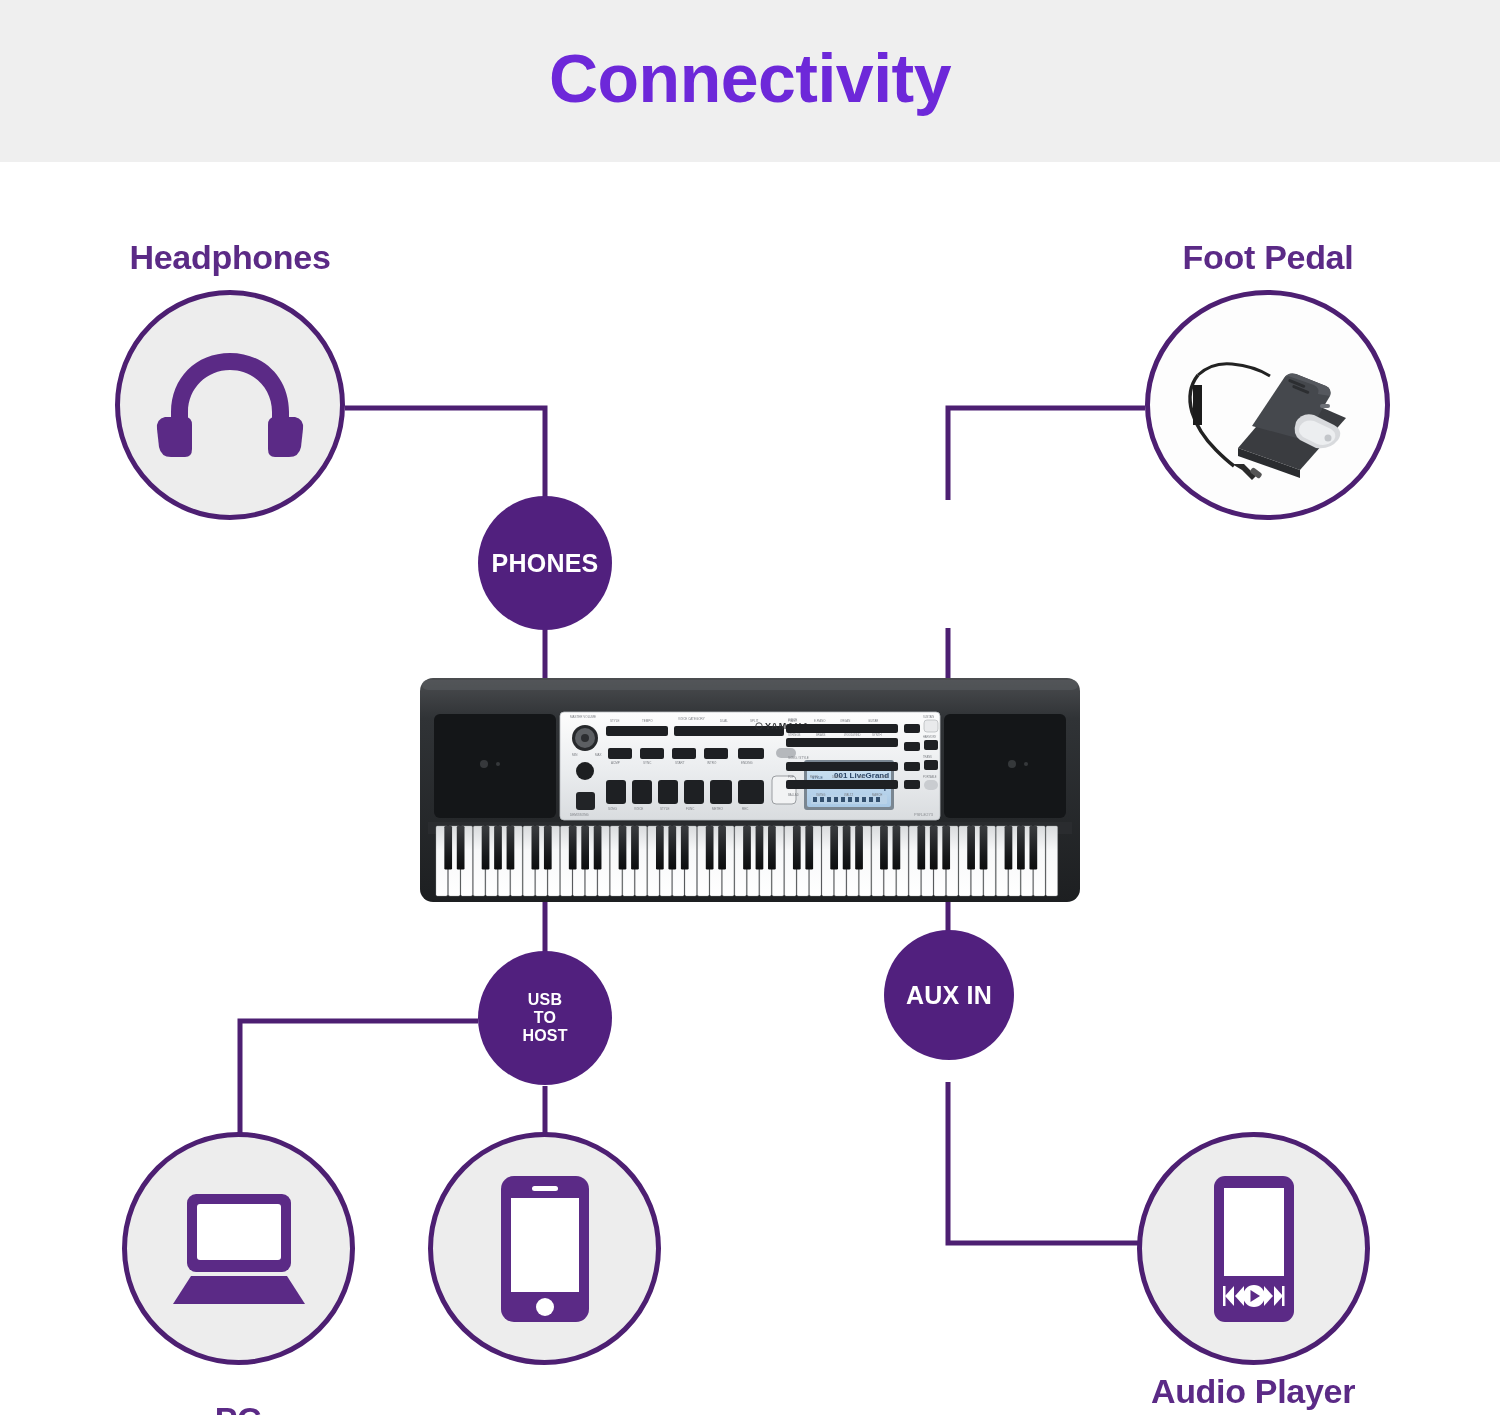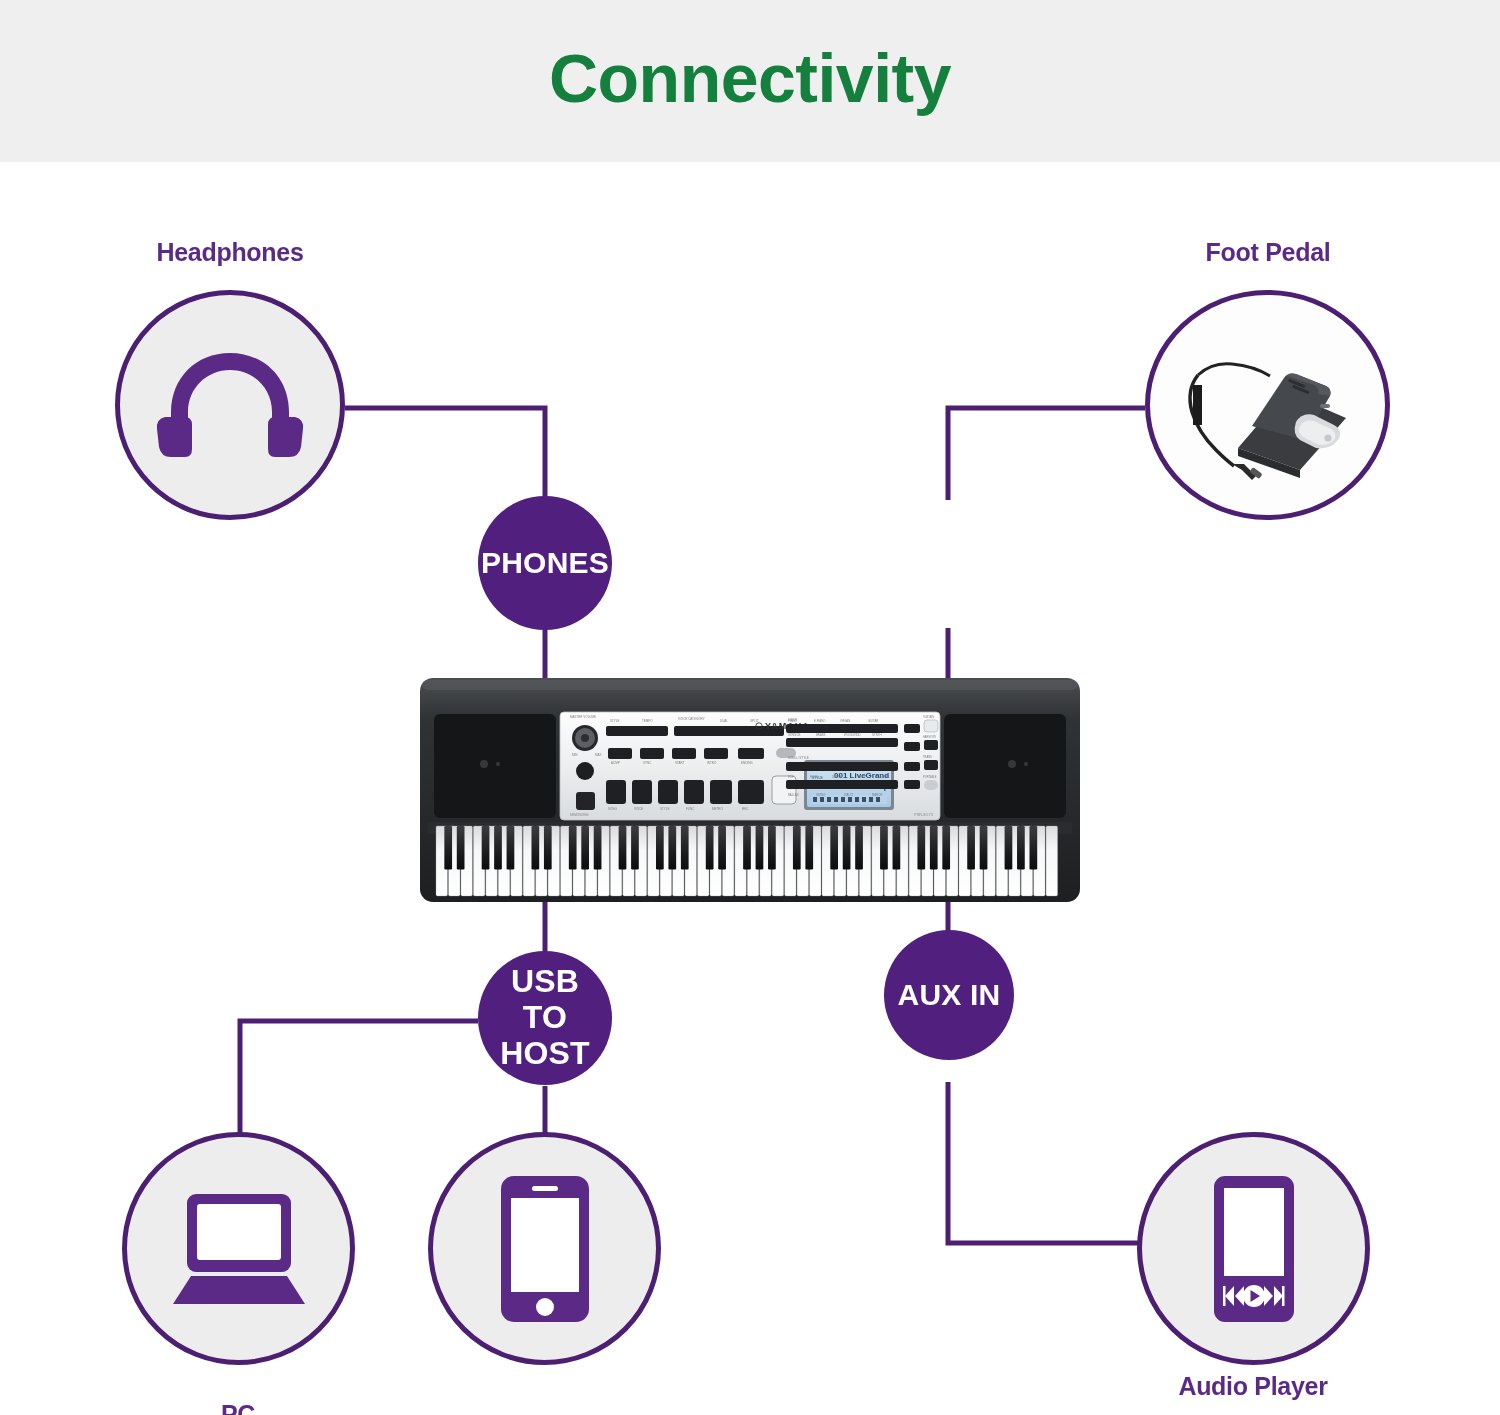--- a/index.html
+++ b/index.html
@@ -11,54 +11,54 @@
   }
   #stage { position: relative; width: 1500px; height: 1415px; background:#fff; }
 
   
   .header-band {
     position: absolute; left: 0; top: 0; width: 1500px; height: 162px;
     background: #efefef;
     display: flex; align-items: center; justify-content: center;
   }
   .header-title {
-    font-size: 68px; font-weight: bold; color: #15803d;
+    font-size: 68px; font-weight: bold; color: #6d28d9;
     letter-spacing: -0.5px; line-height: 1; padding-bottom: 6px;
   }
 
   
   #wires { position: absolute; left: 0; top: 0; width: 1500px; height: 1415px; }
 
   
   .device {
     position: absolute; border-radius: 50%;
     border: 5px solid #4d1f72; background: #ededed;
     display: flex; align-items: center; justify-content: center;
   }
   .device.plain { background: #fdfdfd; }
 
   
   .caption {
     position: absolute; text-align: center;
-    color: #5b2a86; font-weight: bold; font-size: 25px;
+    color: #5b2a86; font-weight: bold; font-size: 34px;
     letter-spacing: -0.3px; white-space: nowrap;
   }
 
   
   .port {
     position: absolute; border-radius: 50%;
     background: #51207e;
     display: flex; align-items: center; justify-content: center;
     text-align: center;
   }
   .port-label {
-    color: #ffffff; font-weight: bold; font-size: 30px;
+    color: #ffffff; font-weight: bold; font-size: 25px;
     line-height: 1.12; letter-spacing: 0.2px; white-space: pre-line;
   }
-  .port-label.sm { font-size: 32px; }
+  .port-label.sm { font-size: 16px; }
 
   
   #keyboard { position: absolute; left: 420px; top: 676px; width: 660px; height: 228px; }
 </style>
 </head>
 <body>
 
 <div id="stage">
 
   <div class="header-band">

